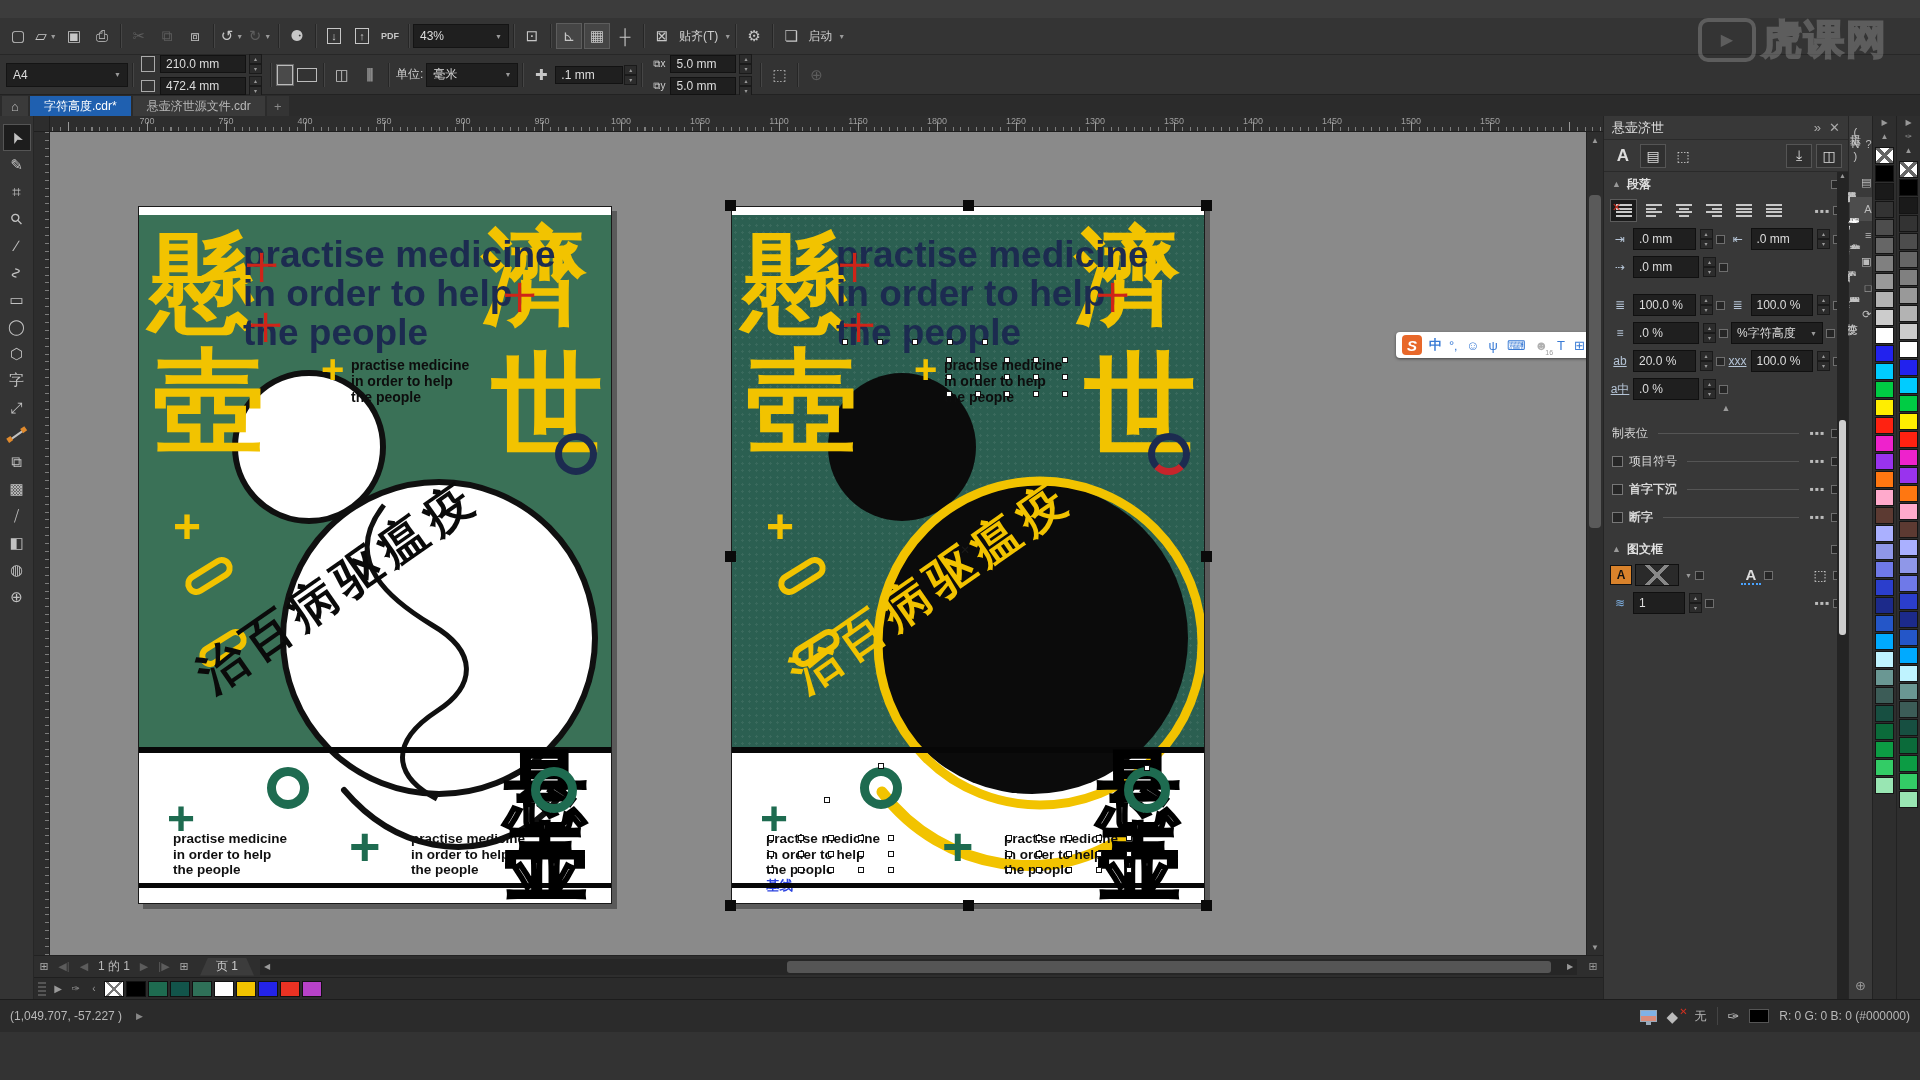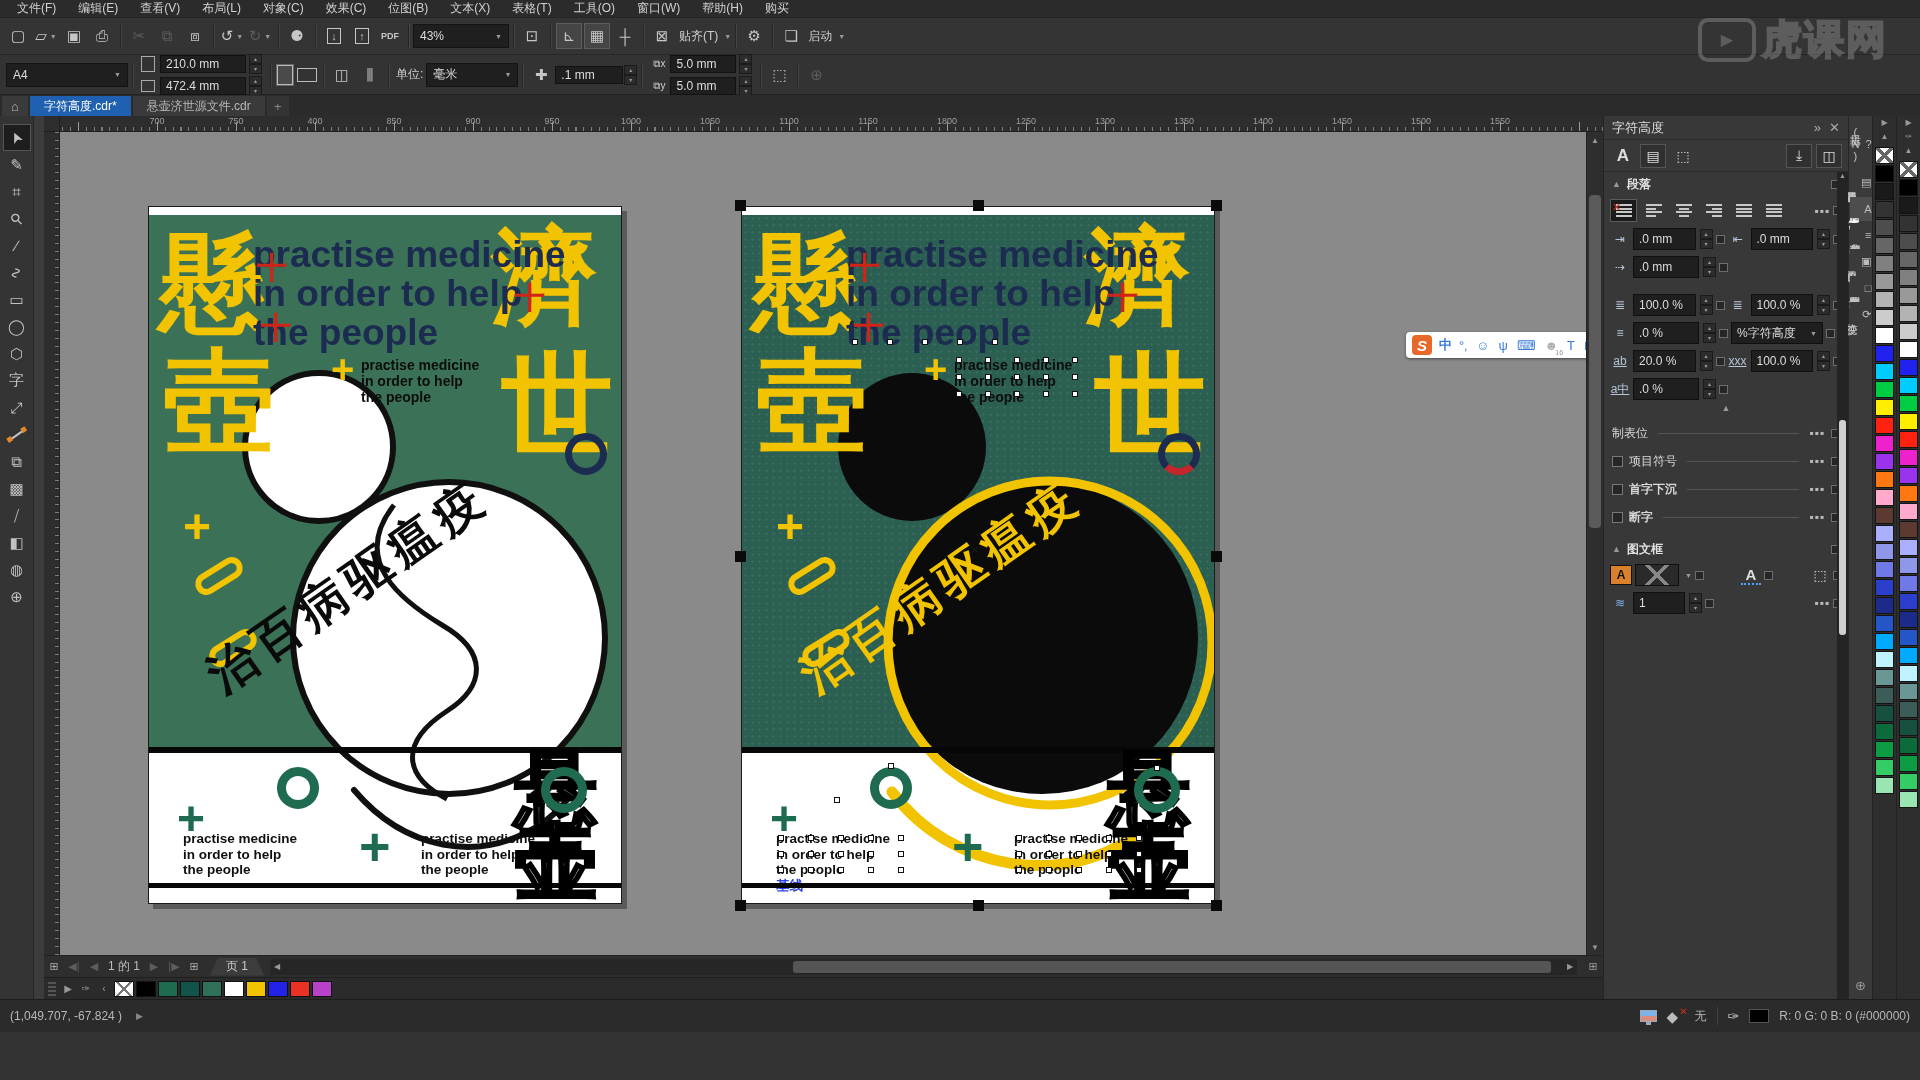--- a/index.html
+++ b/index.html
@@ -38,21 +38,21 @@
   .addtab{width:22px;height:20px;display:flex;align-items:center;justify-content:center;color:#8a8a8a;background:#343434;margin-left:2px;font-size:13px;}
   
   .main{position:absolute;left:0;top:116px;width:1920px;height:883px;display:flex;}
   .toolbox{width:34px;background:#343434;border-right:1px solid #262626;display:flex;flex-direction:column;align-items:center;padding-top:8px;}
   .tool{width:28px;height:27px;display:flex;align-items:center;justify-content:center;color:#c2c2c2;font-size:15px;position:relative;}
   .tool.active{background:#1d1d1d;border:1px solid #555;}
   .tool .g{display:inline-block;}
   .conn-icon{width:16px;height:2px;background:#c2c2c2;position:relative;transform:rotate(-35deg);}
   .conn-icon:before,.conn-icon:after{content:"";position:absolute;width:5px;height:5px;background:#e08a2d;top:-2px;}
   .conn-icon:before{left:-3px;} .conn-icon:after{right:-3px;}
-  .canvas-col{flex:1;display:flex;flex-direction:column;margin-left:10px;}
+  .canvas-col{flex:1;display:flex;flex-direction:column;}
   .rulrow{height:16px;display:flex;background:#2d2d2d;border-bottom:1px solid #1f1f1f;}
   .corner{width:16px;background:#2d2d2d;border-right:1px solid #1f1f1f;}
   .hruler{flex:1;position:relative;background:#2d2d2d;overflow:hidden;}
   .hruler .tmin{position:absolute;left:0;right:0;bottom:0;height:4px;background:repeating-linear-gradient(90deg,#7d7d7d 0 1px,transparent 1px 7.9px);background-position-x:2px;}
   .hruler .tmaj{position:absolute;left:0;right:0;bottom:0;height:9px;background:repeating-linear-gradient(90deg,#9a9a9a 0 1px,transparent 1px 79px);background-position-x:18px;}
   .rlabel{position:absolute;top:0;font-size:9px;color:#9f9f9f;width:30px;text-align:center;}
   .canvas-body{flex:1;display:flex;min-height:0;}
   .vruler{width:16px;background:#2d2d2d;border-right:1px solid #1f1f1f;position:relative;}
   .vruler .tmin{position:absolute;top:0;bottom:0;right:0;width:4px;background:repeating-linear-gradient(0deg,#7d7d7d 0 1px,transparent 1px 7.9px);}
   .canvas{flex:1;position:relative;background:#8a8a8a;overflow:hidden;}
@@ -182,35 +182,20 @@
   
   .watermark{position:absolute;left:1698px;top:12px;display:flex;align-items:center;gap:6px;opacity:0.28;z-index:60;pointer-events:none;}
   .wm-tv{width:58px;height:44px;border:4px solid #c9c9c9;border-radius:10px;display:flex;align-items:center;justify-content:center;color:#c9c9c9;font-size:16px;}
   .wm-text{font-size:40px;font-weight:bold;color:transparent;-webkit-text-stroke:2px #c9c9c9;letter-spacing:2px;}
 </style>
 </head>
 <body>
 
 <div class="app">
 
-  <div class="menubar" id="menubar">
-      <div class="mi">文件(F)</div>
-      <div class="mi">编辑(E)</div>
-      <div class="mi">查看(V)</div>
-      <div class="mi">布局(L)</div>
-      <div class="mi">对象(C)</div>
-      <div class="mi">效果(C)</div>
-      <div class="mi">位图(B)</div>
-      <div class="mi">文本(X)</div>
-      <div class="mi">表格(T)</div>
-      <div class="mi">工具(O)</div>
-      <div class="mi">窗口(W)</div>
-      <div class="mi">帮助(H)</div>
-      <div class="mi">购买</div>
-    </div>
 
   <div class="toolbar" id="toolbar">
       <span class="ibtn">
         <span class="g">▢</span>
       </span>
       <span class="ibtn">
         <span class="g">▱</span>
         <span class="dd">▼</span>
       </span>
       <span class="ibtn">
@@ -679,21 +664,21 @@
           <span class="sw" style="background: rgb(242, 195, 0);"></span>
           <span class="sw" style="background: rgb(35, 35, 232);"></span>
           <span class="sw" style="background: rgb(233, 50, 35);"></span>
           <span class="sw" style="background: rgb(183, 66, 200);"></span>
         </div>
     </div>
 
     <div class="rregion">
       <div class="panel">
         <div class="p-head">
-          <span>字符高度</span>
+          <span>悬壶济世</span>
           <span class="gg">»</span>
           <span class="x">✕</span>
         </div>
         <div class="p-icons">
           <span class="pic plain" style="font-size:17px;font-weight:bold">A</span>
           <span class="pic">▤</span>
           <span class="pic plain">⬚</span>
           <span style="flex:1"></span>
           <span class="pic">⤓</span>
           <span class="pic">◫</span>
@@ -1007,21 +992,21 @@
           <div class="psw" style="background: rgb(23, 79, 65);"></div>
           <div class="psw" style="background: rgb(11, 107, 58);"></div>
           <div class="psw" style="background: rgb(12, 156, 68);"></div>
           <div class="psw" style="background: rgb(51, 204, 102);"></div>
           <div class="psw" style="background: rgb(153, 230, 179);"></div>
         </div>
     </div>
   </div>
 
   <div class="statusbar">
-    <span>(1,049.707, -67.824 )</span>
+    <span>(1,049.707, -57.227 )</span>
     <span style="margin-left:14px;font-size:9px;color:#888">▶</span>
     <div class="right">
       <span class="monitor"></span>
       <span class="fillnone"><span class="d">◆</span><span class="x">✕</span></span>
       <span>无</span>
       <span class="sdiv"></span>
       <span style="color:#ccc;font-size:14px">✑</span>
       <span class="swbig"></span>
       <span>R: 0 G: 0 B: 0 (#000000)</span>
     </div>

